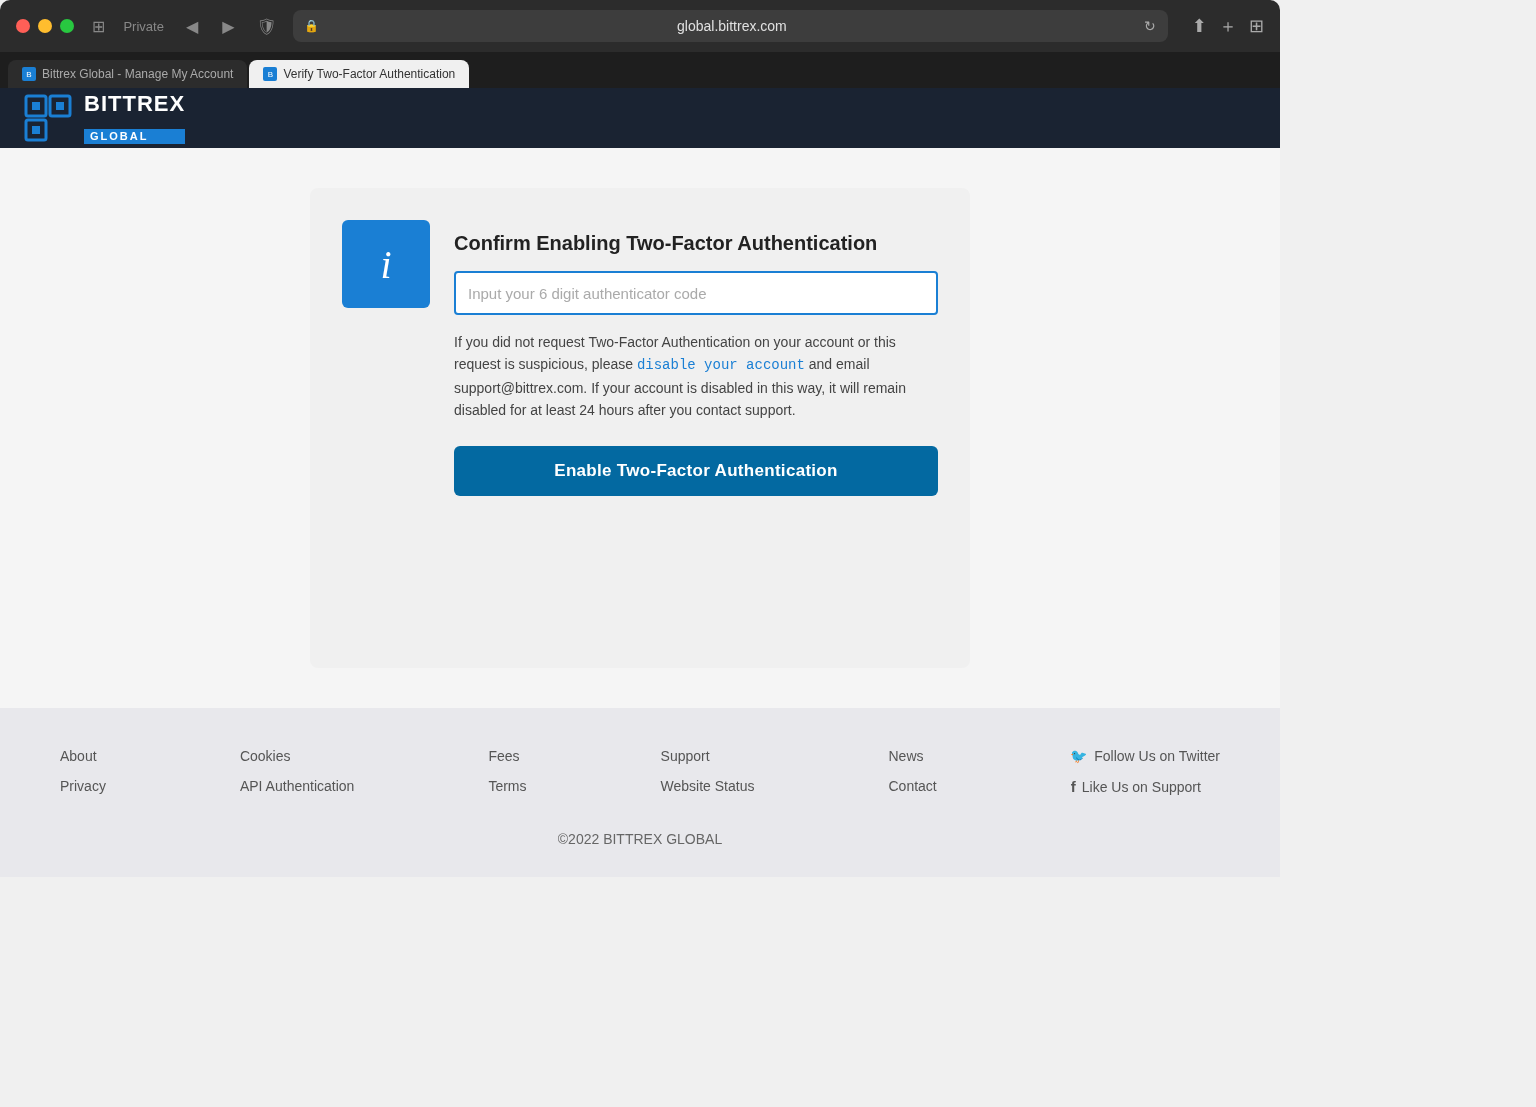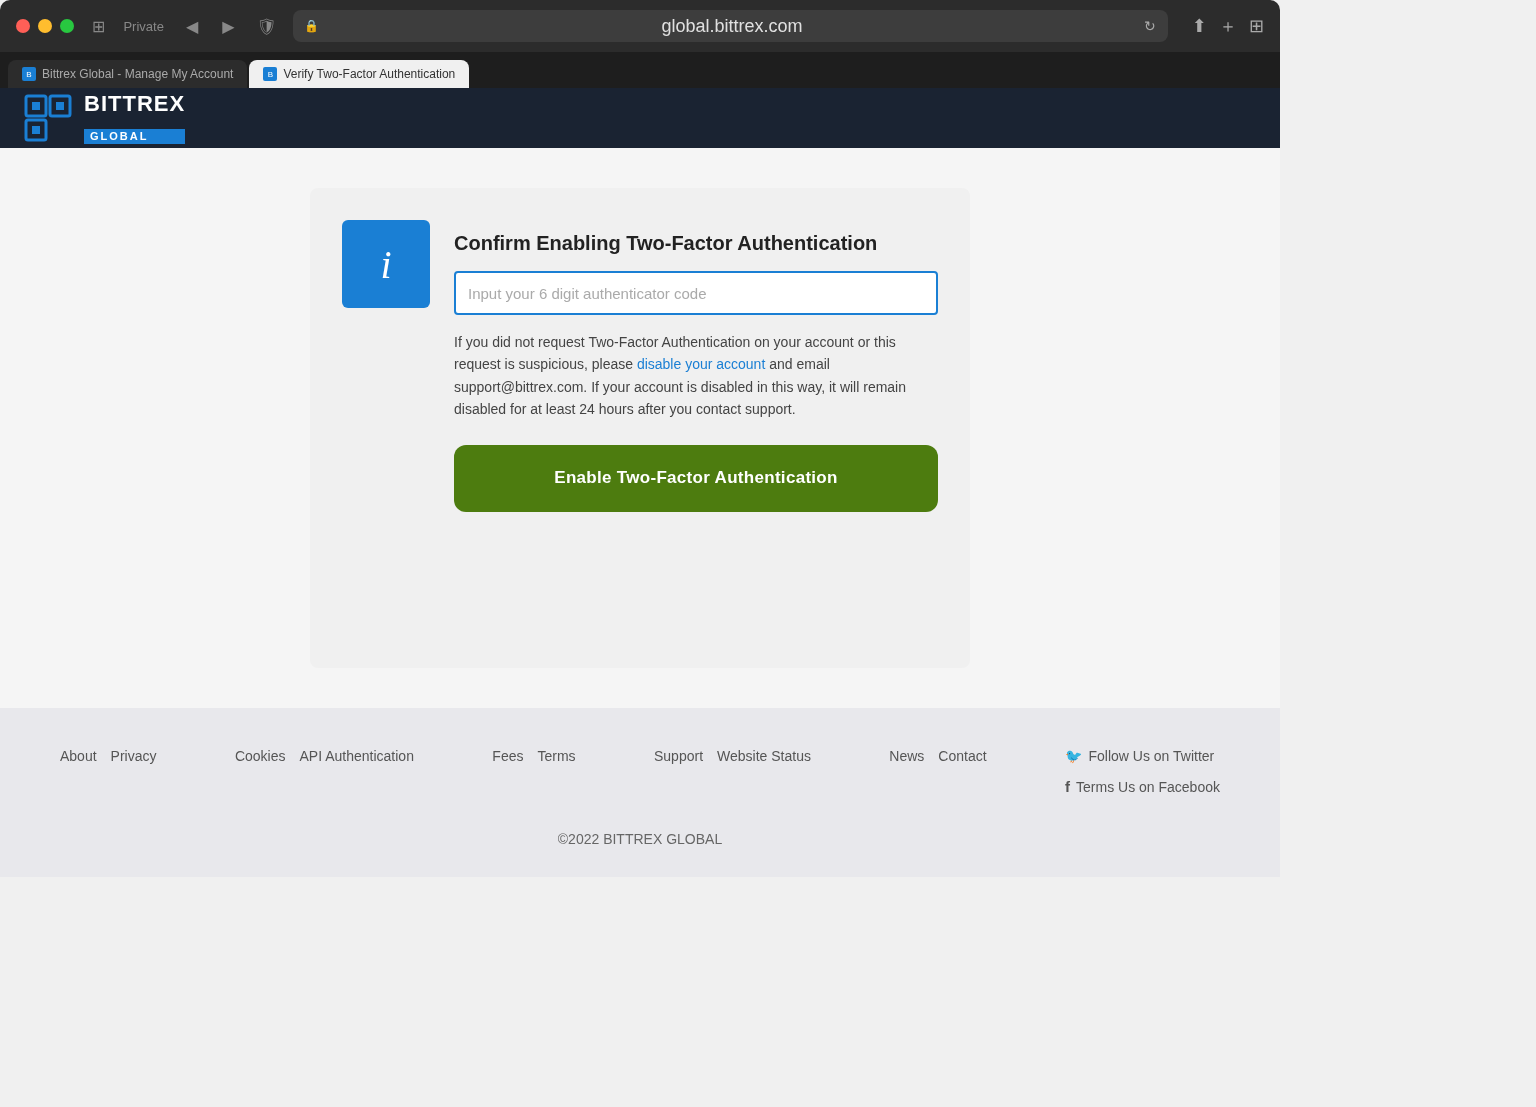--- a/index.html
+++ b/index.html
@@ -40,21 +40,21 @@
       border-radius: 8px;
       height: 32px;
       display: flex;
       align-items: center;
       padding: 0 12px;
       gap: 8px;
     }
     .lock-icon { color: #aaa; font-size: 12px; }
     .address-text {
       color: #e0e0e0;
-      font-size: 18px;
+      font-size: 14px;
       flex: 1;
       text-align: center;
     }
     .refresh-btn { color: #aaa; font-size: 14px; }
     .browser-actions {
       display: flex;
       align-items: center;
       gap: 12px;
       margin-left: 12px;
     }
@@ -199,48 +199,49 @@
     .desc-text {
       font-size: 14px;
       color: #444;
       line-height: 1.6;
       margin-bottom: 24px;
     }
 
     .disable-link {
       color: #1a7fd4;
       text-decoration: none;
+      font-family: Liberation Mono, monospace;
     }
 
     .enable-btn {
       width: 100%;
-      height: 67px;
-      background: #4d7c0f;
+      height: 50px;
+      background: #0369a1;
       color: white;
       border: none;
-      border-radius: 12px;
+      border-radius: 6px;
       font-size: 17px;
       font-weight: 700;
       cursor: pointer;
       letter-spacing: 0.3px;
     }
 
     
     .footer {
       background: #e8e8ec;
       padding: 40px 60px 30px;
     }
     .footer-links {
       display: flex;
       justify-content: space-between;
       margin-bottom: 16px;
     }
     .footer-col {
       display: flex;
-      flex-direction: row;
+      flex-direction: column;
       gap: 14px;
     }
     .footer-link {
       color: #555;
       text-decoration: none;
       font-size: 14px;
       cursor: pointer;
     }
     .footer-social {
       display: flex;
@@ -361,18 +362,18 @@
       <a class="footer-link">News</a>
       <a class="footer-link">Contact</a>
     </div>
     <div class="footer-social">
       <a class="social-link">
         <span class="social-icon">🐦</span>
         <span>Follow Us on Twitter</span>
       </a>
       <a class="social-link">
         <span class="social-icon" style="font-weight:bold;font-size:15px;">f</span>
-        <span>Terms Us on Facebook</span>
+        <span>Like Us on Support</span>
       </a>
     </div>
   </div>
   <div class="footer-copy">©2022 BITTREX GLOBAL</div>
 </div>
 
 </body></html>

